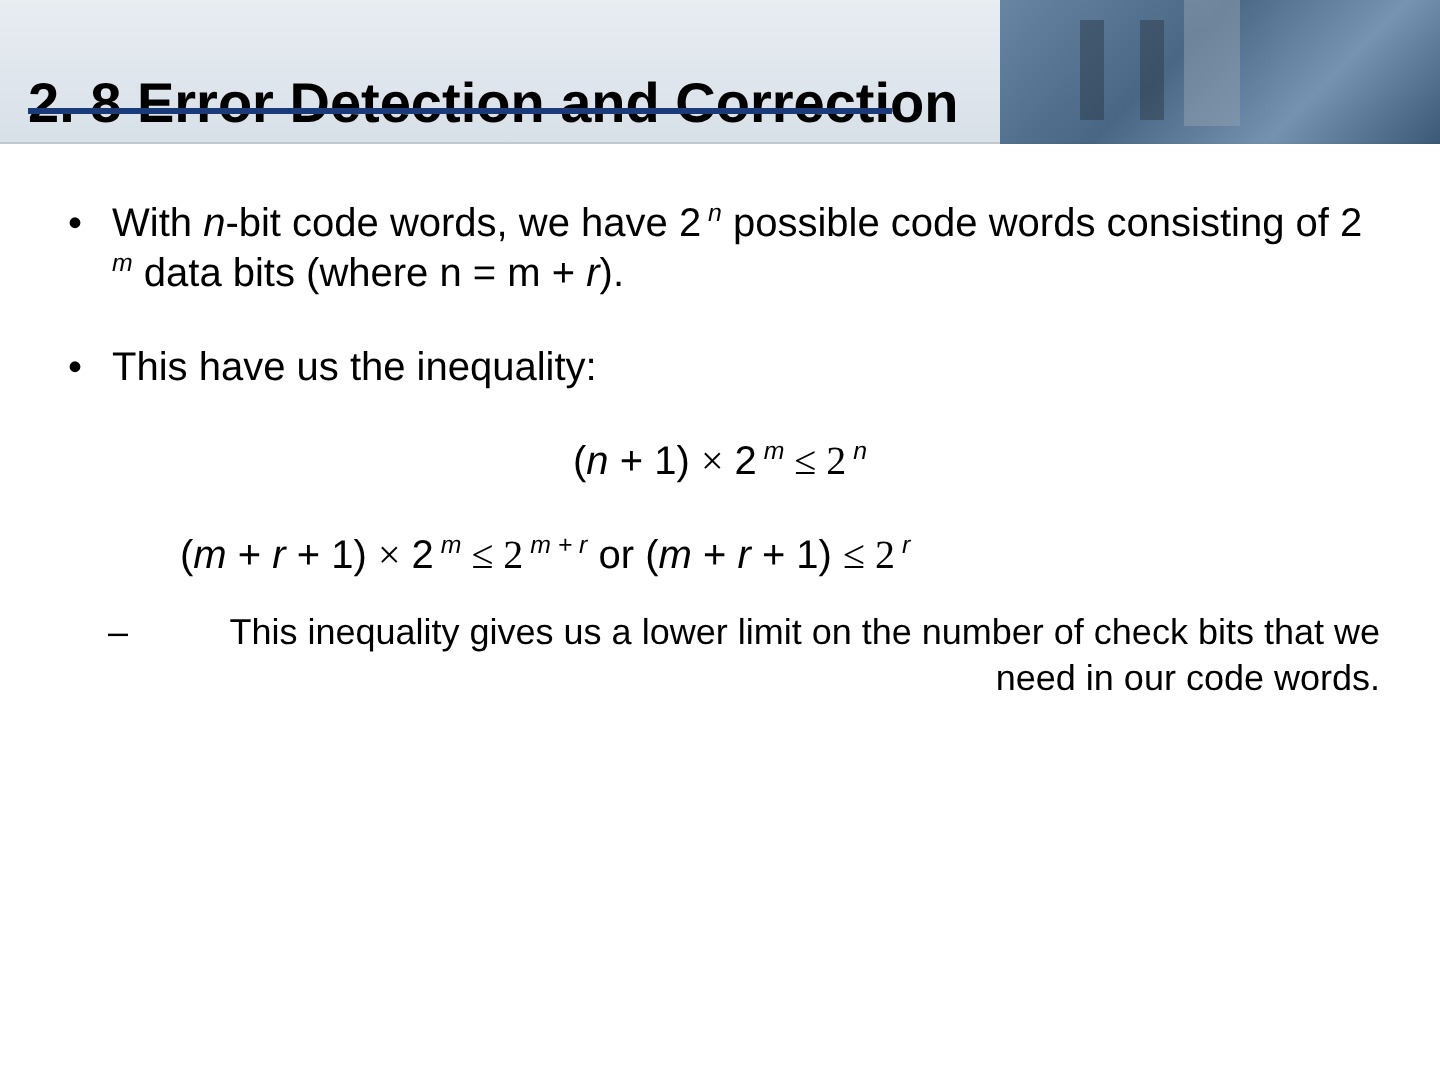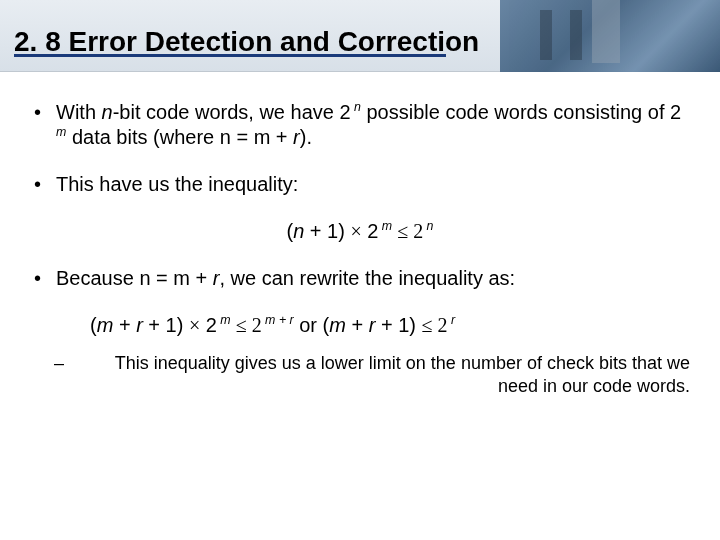--- a/index.html
+++ b/index.html
@@ -31,21 +31,21 @@
     position: absolute;
     left: 40px; top: 10px;
     width: 12px; height: 50px;
     background: #1a2a3a;
     box-shadow: 30px 0 0 #1a2a3a, 60px -5px 0 8px #8a9aaa;
     opacity: 0.5;
   }
   .title {
     position: absolute;
     left: 14px;
-    top: 26px;
+    top: 36px;
     font-size: 28px;
     font-weight: bold;
     color: #000;
     z-index: 2;
   }
   .title-underline {
     position: absolute;
     left: 14px;
     top: 54px;
     width: 432px;
@@ -117,25 +117,20 @@
 
     <li>
       <span>This have us the inequality:</span>
     </li>
   </ul>
 
   <div class="formula">
     <span>(</span><span class="italic">n</span><span> + 1) </span><span class="times">×</span><span> 2</span><sup> m</sup><span class="times"> ≤  2</span><sup> n</sup>
   </div>
 
-  <ul class="main">
-    <li>
-      <span>Because n = m + </span><span class="italic">r</span><span>, we can rewrite the inequality as:</span>
-    </li>
-  </ul>
 
   <div class="formula-left">
     <span>(</span><span class="italic">m</span><span> + </span><span class="italic">r</span><span> + 1) </span><span class="times">×</span><span> 2</span><sup> m</sup><span class="times"> ≤  2</span><sup> m + r</sup><span>  or   (</span><span class="italic">m</span><span> + </span><span class="italic">r</span><span> + 1) </span><span class="times">≤  2</span><sup> r</sup>
   </div>
 
   <ul class="sub">
     <li>This inequality gives us a lower limit on the number of check bits that we need in our code words.</li>
   </ul>
 
 </div>

